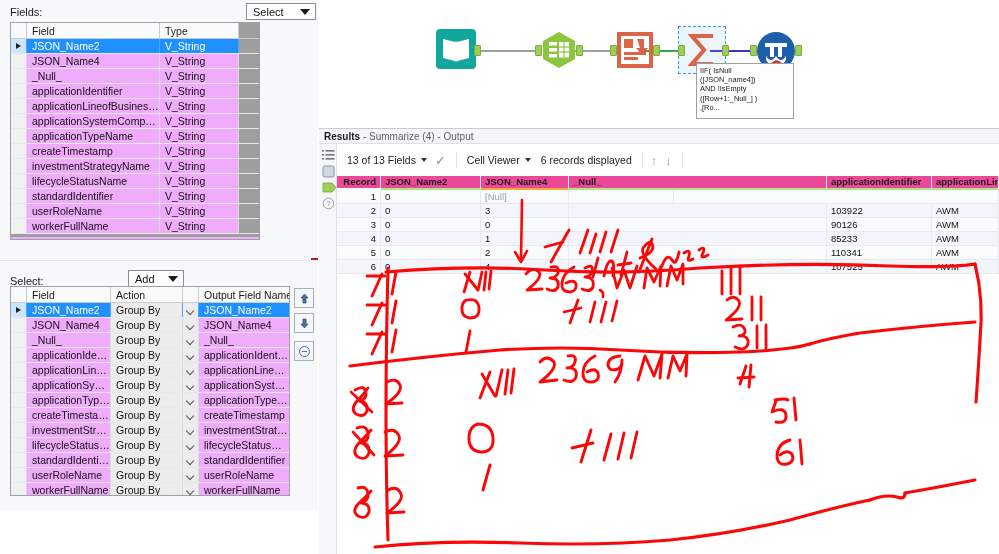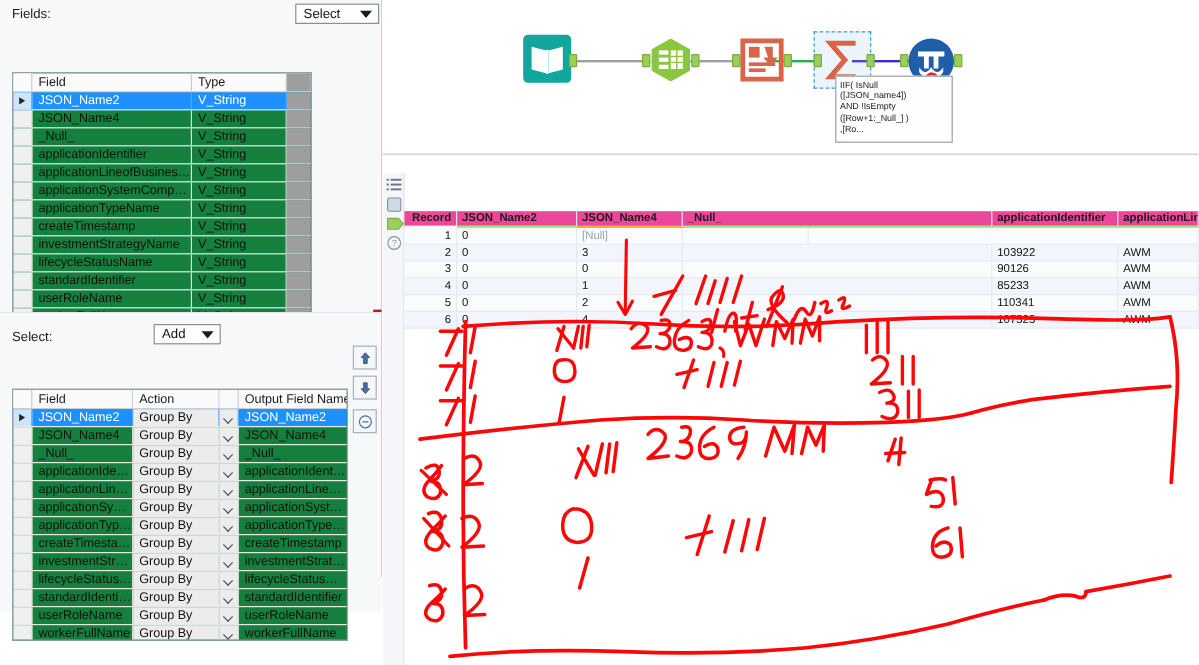--- a/index.html
+++ b/index.html
@@ -45,23 +45,22 @@
   .cfg-dd .arrow {
     position:absolute; right:5px; top:50%; transform:translateY(-50%);
     width:0;height:0;border-left:5px solid transparent;border-right:5px solid transparent;
     border-top:6px solid #1a1a1a;
   }
 
   
   .gtable {
     position:absolute;
     border:1px solid #9aa0a6;
-    background:#15803d;
+    background:#f0abfc;
     overflow:hidden;
-    margin-top:38px;
   }
   .gtable .ghead {
     display:flex; height:16px; background:#fafafa;
     border-bottom:1px solid #c8cdd2;
     font-size:10.5px; color:#1b1b1b;
   }
   .gtable .ghead > div {
     border-right:1px solid #c8cdd2;
     padding:1px 0 0 5px;
     line-height:15px;
@@ -514,20 +513,24 @@
 
     <div class="tooltipbox" style="left:377px; top:63px; width:98px; height:56px;">IIF( IsNull
 ([JSON_name4])
 AND !IsEmpty
 ([Row+1:_Null_]  )
 ,[Ro...</div>
   </div>
 
   <div class="results">
 
+    <div class="res-title">
+      <b>Results</b>
+      <span>- Summarize (4) - Output</span>
+    </div>
 
     <div class="res-rail">
       <div class="rail-ico" style="top:4px;">
         <svg width="13" height="13" viewBox="0 0 13 13">
             <rect x="0" y="1" width="2" height="1.6" fill="#6b7682"></rect>
             <rect x="3.5" y="1" width="9" height="1.6" fill="#6b7682"></rect>
             <rect x="0" y="5" width="2" height="1.6" fill="#6b7682"></rect>
             <rect x="3.5" y="5" width="9" height="1.6" fill="#6b7682"></rect>
             <rect x="0" y="9" width="2" height="1.6" fill="#6b7682"></rect>
             <rect x="3.5" y="9" width="9" height="1.6" fill="#6b7682"></rect>
@@ -544,20 +547,37 @@
           </svg>
       </div>
       <div class="rail-ico" style="top:52px;">
         <svg width="13" height="13" viewBox="0 0 13 13">
             <circle cx="6.5" cy="6.5" r="5.3" fill="none" stroke="#8a939d" stroke-width="0.9"></circle>
             <text x="6.5" y="9.3" font-size="7.5" text-anchor="middle" fill="#8a939d" font-family="Liberation Sans, sans-serif">?</text>
           </svg>
       </div>
     </div>
 
+    <div class="res-toolbar">
+      <div class="tb-item">
+        <span>13 of 13 Fields</span>
+        <span class="tb-caret"></span>
+      </div>
+      <span class="tb-check">✓</span>
+      <div class="tb-div"></div>
+      <div class="tb-item">
+        <span>Cell Viewer</span>
+        <span class="tb-caret"></span>
+      </div>
+      <div class="tb-item">6 records displayed</div>
+      <div class="tb-div"></div>
+      <span class="tb-arrow">↑</span>
+      <span class="tb-arrow">↓</span>
+      <div class="tb-div"></div>
+    </div>
 
     <div class="dgrid">
       <div class="dhead">
         <div class="c-rec dh-rec">Record</div>
         <div class="c-n2">JSON_Name2</div>
         <div class="c-n4 dh-n4">JSON_Name4</div>
         <div class="c-null">_Null_</div>
         <div class="c-ai">applicationIdentifier</div>
         <div class="c-alob">applicationLineofBusinessName</div>
       </div>

